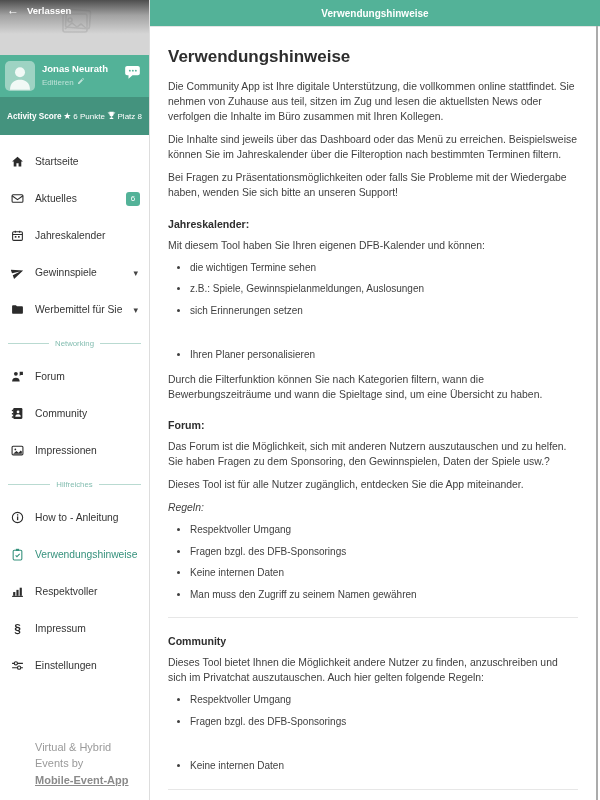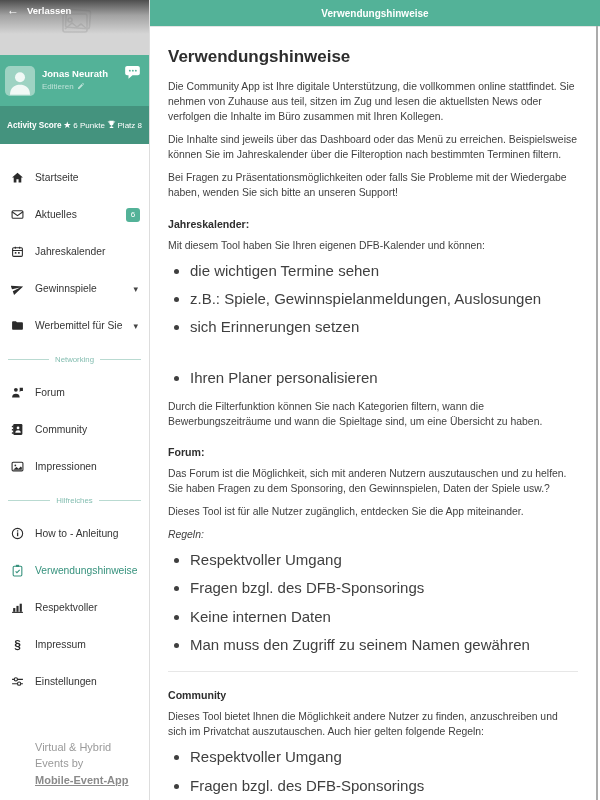--- a/index.html
+++ b/index.html
@@ -10,35 +10,35 @@
   
   .sidebar { width:150px; height:800px; background:#fff; border-right:1px solid #ddd;
     box-shadow:1px 0 3px rgba(0,0,0,.08); display:flex; flex-direction:column; flex:0 0 150px; }
   .banner { height:55px; background:#d5d5d5; position:relative; overflow:hidden; }
   .banner-overlay { position:absolute; inset:0; height:34px;
     background:linear-gradient(#4e4e4e 0%, rgba(120,120,120,.55) 45%, rgba(200,200,200,0) 100%); }
   .leave-btn { position:absolute; top:3px; left:7px; color:#fff; font-size:9.5px; font-weight:bold;
     display:flex; align-items:center; gap:8px; cursor:pointer; }
   .leave-arrow { font-size:12px; font-weight:bold; }
   .banner-img-icon { position:absolute; left:60px; top:8px; color:#bdbdbd; opacity:.9; }
-  .profile { height:51px; background:#53b298; display:flex; align-items:center; position:relative; }
+  .profile { height:42px; background:#53b298; display:flex; align-items:center; position:relative; }
   .avatar { width:30px; height:30px; background:#9ed3c3; border-radius:5px; margin-left:5px;
     overflow:hidden; flex:0 0 30px; }
   .profile-text { margin-left:7px; line-height:1.15; }
   .profile-name { color:#fff; font-size:9.5px; font-weight:bold; white-space:nowrap; }
   .profile-edit { color:rgba(255,255,255,.62); font-size:8px; display:flex; align-items:center; gap:3px;
     margin-top:2px; cursor:pointer; }
   .chat-icon { position:absolute; right:8px; top:9px; color:#fff; }
   .activity-row { height:38px; background:#44937e; display:flex; align-items:center;
     justify-content:space-between; padding:0 7px; color:#fff; font-size:8px; }
   .activity-label { font-weight:bold; font-size:8.2px; }
   .activity-part { display:flex; align-items:center; gap:2px; white-space:nowrap; }
   .star-glyph { font-size:9px; }
 
-  .menu { flex:1; padding-top:15px; }
+  .menu { flex:1; padding-top:8px; }
   .menu-item { height:37px; display:flex; align-items:center; padding:0 10px; cursor:pointer;
     color:#343434; font-size:10.3px; position:relative; }
   .menu-item .mi-icon { width:15px; display:flex; justify-content:center; color:#2b2b2b; flex:0 0 15px; }
   .menu-item .mi-label { margin-left:10px; white-space:nowrap; }
   .menu-item.active { color:#35917c; }
   .menu-item.active .mi-icon { color:#35917c; }
   .badge { position:absolute; right:9px; width:14px; height:14px; background:#53b298; color:#fff;
     border-radius:3px; font-size:8px; display:flex; align-items:center; justify-content:center; }
   .caret { position:absolute; right:11px; color:#444; font-size:9px; }
   .para-icon { font-size:12px; font-weight:bold; }
@@ -52,21 +52,21 @@
   .main { width:450px; height:800px; display:flex; flex-direction:column; position:relative; }
   .topbar { height:26px; background:#53b298; display:flex; align-items:center; justify-content:center; }
   .topbar-title { color:#fff; font-size:10px; font-weight:bold; }
   .content { flex:1; background:#fff; border-top:1px solid #e4e4e4; padding:14px 22px 0 18px;
     overflow:hidden; position:relative; }
   .content h1 { font-size:17px; color:#2e2e2e; margin:6px 0 12px 0; font-weight:bold; }
   .content p { font-size:10.4px; color:#3f3f3f; line-height:1.45; margin:8px 0; }
   .content h3 { font-size:10.6px; color:#2e2e2e; margin:17px 0 6px 0; font-weight:bold; }
   .content p.em { font-style:italic; margin:8px 0 4px 0; }
   .content ul { margin:4px 0 10px 8px; padding-left:14px; }
-  .content li { font-size:15px; color:#3f3f3f; margin:8px 0; line-height:1.35; }
+  .content li { font-size:10px; color:#3f3f3f; margin:8px 0; line-height:1.35; }
   .content li.gap { margin-top:31px; }
   .content hr { border:none; border-top:1px solid #e7e7e7; margin:16px 0 10px 0; }
   .scrollbar { position:absolute; top:26px; right:2px; width:2px; bottom:0; background:#ababab; cursor:pointer; }
 </style>
 </head>
 <body>
 
 <div class="app">
 
   <nav class="sidebar">

